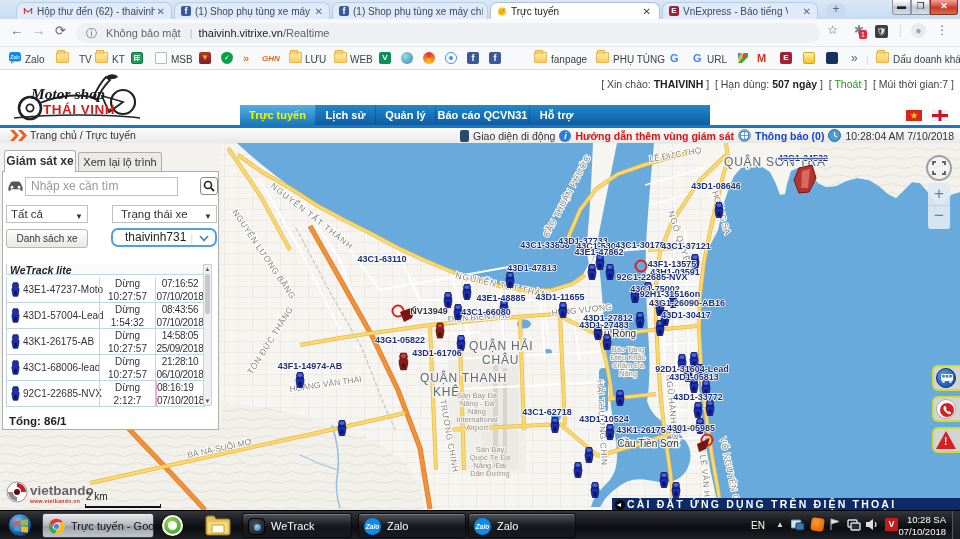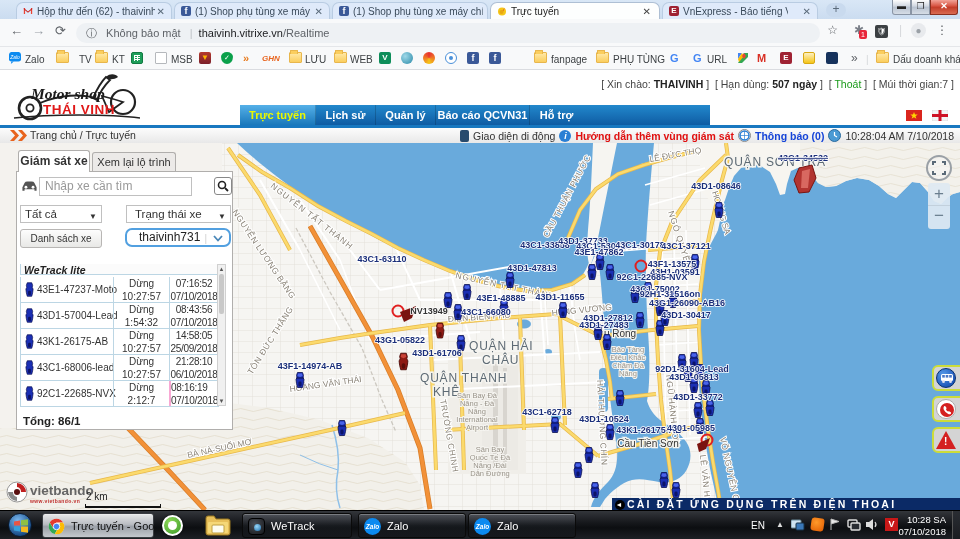--- a/index.html
+++ b/index.html
@@ -43,21 +43,21 @@
 #flags{position:absolute;right:12px;top:37px;}
 
 #crumb{position:absolute;left:0;top:128px;width:960px;height:15px;background:linear-gradient(#fcfcfc,#e8e8e8);font-size:10.5px;color:#333;}
 #crumb .lft{position:absolute;left:30px;top:1px;}
 #crumbR{position:absolute;right:6px;top:1px;display:flex;align-items:center;gap:4px;font-size:10.5px;}
 #crumbR .red{color:#e01010;font-weight:bold;}
 #crumbR .blu{color:#1544d8;font-weight:bold;}
 
 #map{position:absolute;left:0;top:143px;width:960px;height:367px;background:#f2f0ec;overflow:hidden;}
 
-#sidebar{position:absolute;left:16px;top:150px;width:252px;height:280px;z-index:10;padding-left:32px;}
+#sidebar{position:absolute;left:2px;top:150px;width:252px;height:280px;z-index:10;padding-left:32px;}
 .sbtab{position:absolute;top:0;height:21px;background:#f0efee;border:1px solid #b0aeac;border-bottom:none;border-radius:3px 3px 0 0;font-size:12px;color:#333;text-align:center;}
 #sbtab1{left:2px;width:72px;background:#fff;font-weight:bold;line-height:21px;z-index:2;height:22px;}
 #sbtab2{left:76px;width:84px;line-height:19px;height:19px;top:2px;background:#eceae8;}
 #sbbody{position:absolute;left:0;top:21px;width:217px;height:259px;background:#fff;border:1px solid #b0aeac;}
 .inp{position:absolute;border:1px solid #c0c0c0;background:#fff;font-size:12px;color:#999;}
 .sel{position:absolute;border:1px solid #c0c0c0;background:#fff;font-size:11.5px;color:#333;}
 .sel .ar{position:absolute;right:4px;top:3px;font-size:8px;color:#333;}
 #vtable{position:absolute;left:3px;top:96px;width:206px;border-collapse:collapse;font-size:11px;color:#333;}
 #vtable td,#vtable th{border:1px solid #bcd6e4;}
 #vtable th{background:#e9f2f8;color:#2176ae;font-size:11px;padding:2px 0;}

